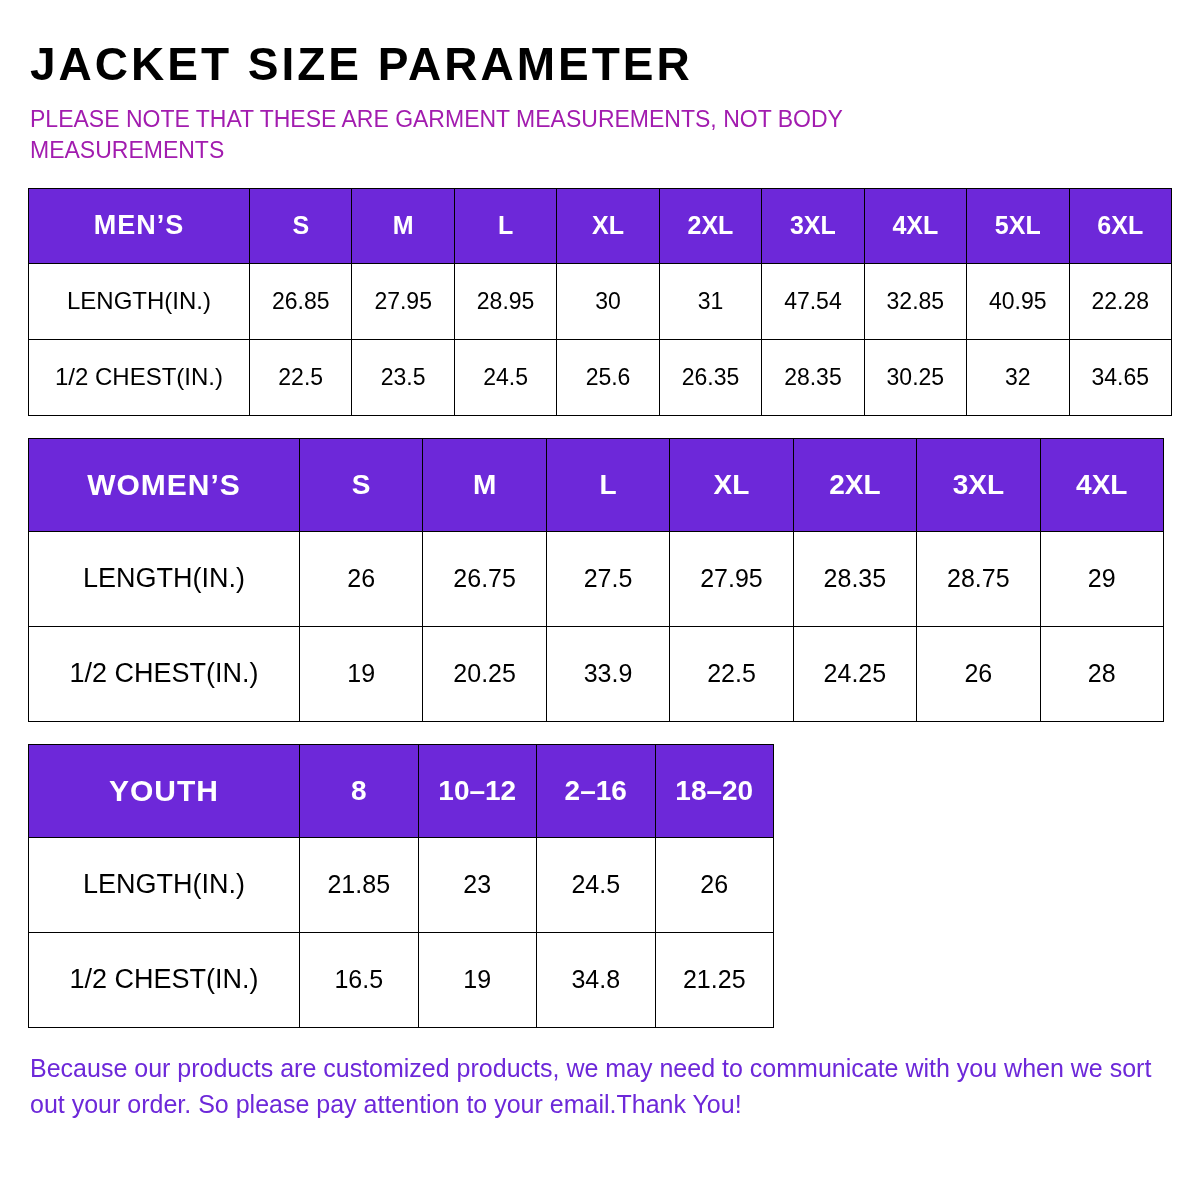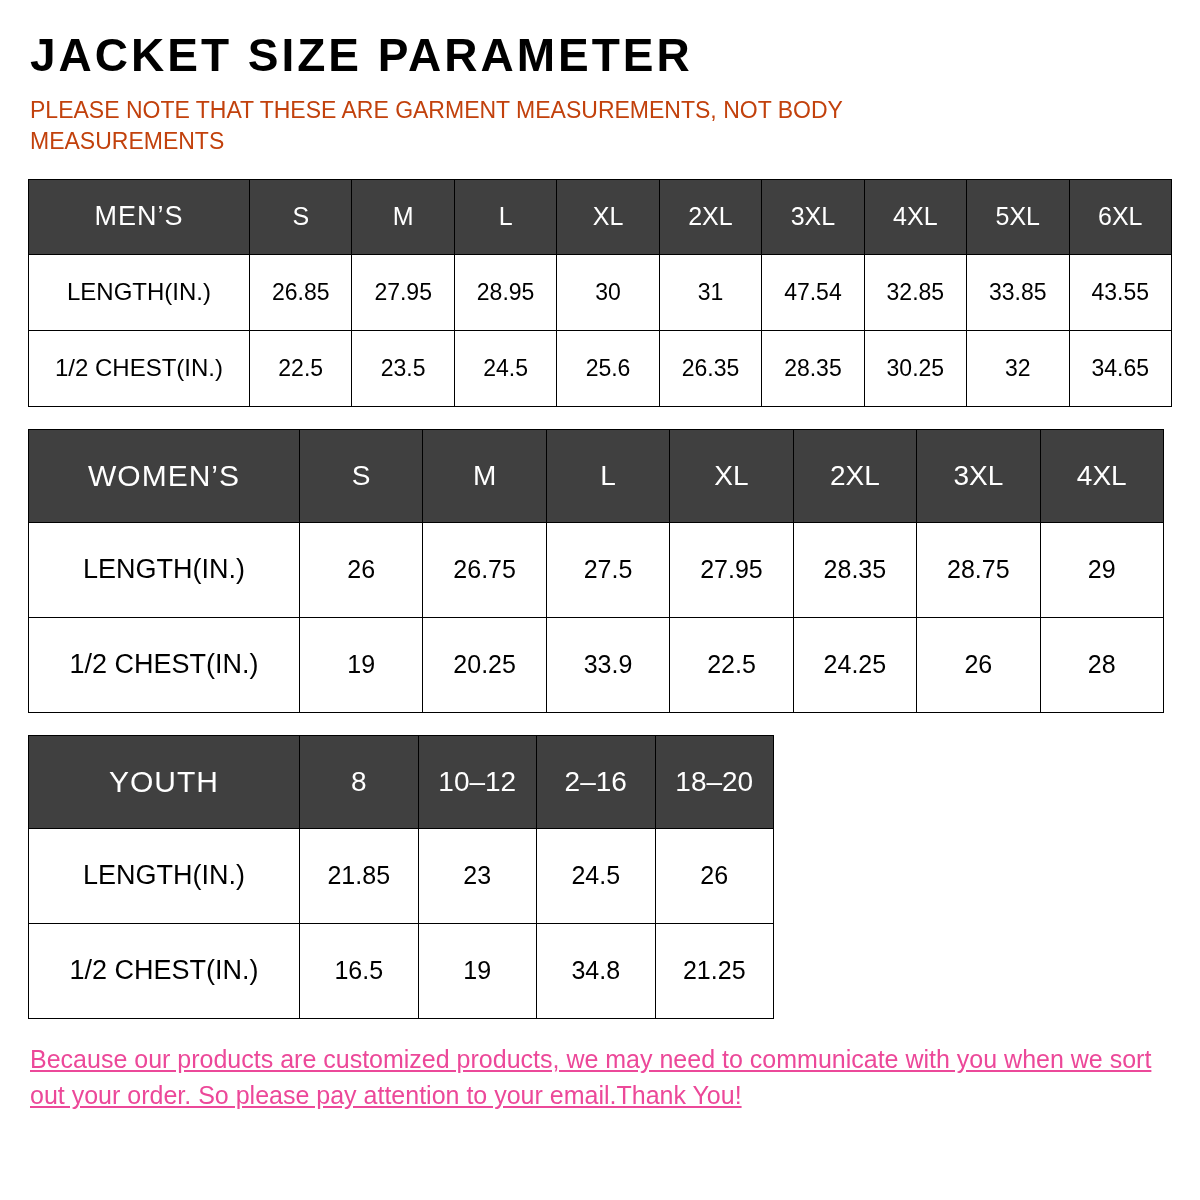--- a/index.html
+++ b/index.html
@@ -11,54 +11,54 @@
     width: 1200px;
     height: 1200px;
     font-family: "Liberation Sans", sans-serif;
     color: #000000;
     overflow: hidden;
   }
   .page {
     width: 1200px;
     height: 1200px;
     box-sizing: border-box;
-    padding: 30px 28px 0 28px;
+    padding: 39px 28px 0 28px;
     position: relative;
   }
   .title {
     font-size: 46px;
     font-weight: bold;
     letter-spacing: 3px;
     line-height: 1.1;
     margin: 0 0 14px 2px;
     color: #000;
   }
   .note {
-    color: #c2410c;
+    color: #a21caf;
     font-size: 23px;
     line-height: 1.35;
     margin: 0 0 22px 2px;
     max-width: 1000px;
   }
   table.sizetable {
     border-collapse: collapse;
     table-layout: fixed;
     margin: 0 0 22px 0;
   }
   table.sizetable td {
     border: 1px solid #000;
     text-align: center;
     vertical-align: middle;
     background: #ffffff;
     color: #000;
   }
   table.sizetable tr.head td {
-    background: #404040;
+    background: #6d28d9;
     color: #ffffff;
-    font-weight: normal;
+    font-weight: bold;
   }
   
   .t-men { width: 1144px; }
   .t-men td { height: 73px; font-size: 23px; }
   .t-men tr.head td { height: 72px; font-size: 25px; }
   .t-men .lbl { width: 218px; font-size: 24px; }
   .t-men tr.head .lbl { font-size: 27px; letter-spacing: 1px; }
   
   .t-women { width: 1136px; }
   .t-women td { height: 92px; font-size: 25px; }
@@ -69,23 +69,22 @@
   .t-youth { width: 746px; }
   .t-youth td { height: 92px; font-size: 25px; }
   .t-youth tr.head td { height: 90px; font-size: 28px; }
   .t-youth .lbl { width: 268px; font-size: 27px; margin-top: 22px; }
   .t-youth tr.head .lbl { font-size: 30px; letter-spacing: 1px; }
 
   .footer {
     margin-top: 6px;
   }
   .footer p {
-    color: #ec4899;
+    color: #6d28d9;
     margin: 0 0 18px 2px;
-    text-decoration: underline;
   }
   .footer .f1 {
     font-size: 25px;
     line-height: 1.45;
     max-width: 1140px;
   }
   .footer .f2 {
     font-size: 23px;
     line-height: 1.4;
   }
@@ -115,22 +114,22 @@
     </tr>
     <tr>
       <td class="lbl">LENGTH(IN.)</td>
       <td>26.85</td>
       <td>27.95</td>
       <td>28.95</td>
       <td>30</td>
       <td>31</td>
       <td>47.54</td>
       <td>32.85</td>
-      <td>33.85</td>
-      <td>43.55</td>
+      <td>40.95</td>
+      <td>22.28</td>
     </tr>
     <tr>
       <td class="lbl">1/2 CHEST(IN.)</td>
       <td>22.5</td>
       <td>23.5</td>
       <td>24.5</td>
       <td>25.6</td>
       <td>26.35</td>
       <td>28.35</td>
       <td>30.25</td>

